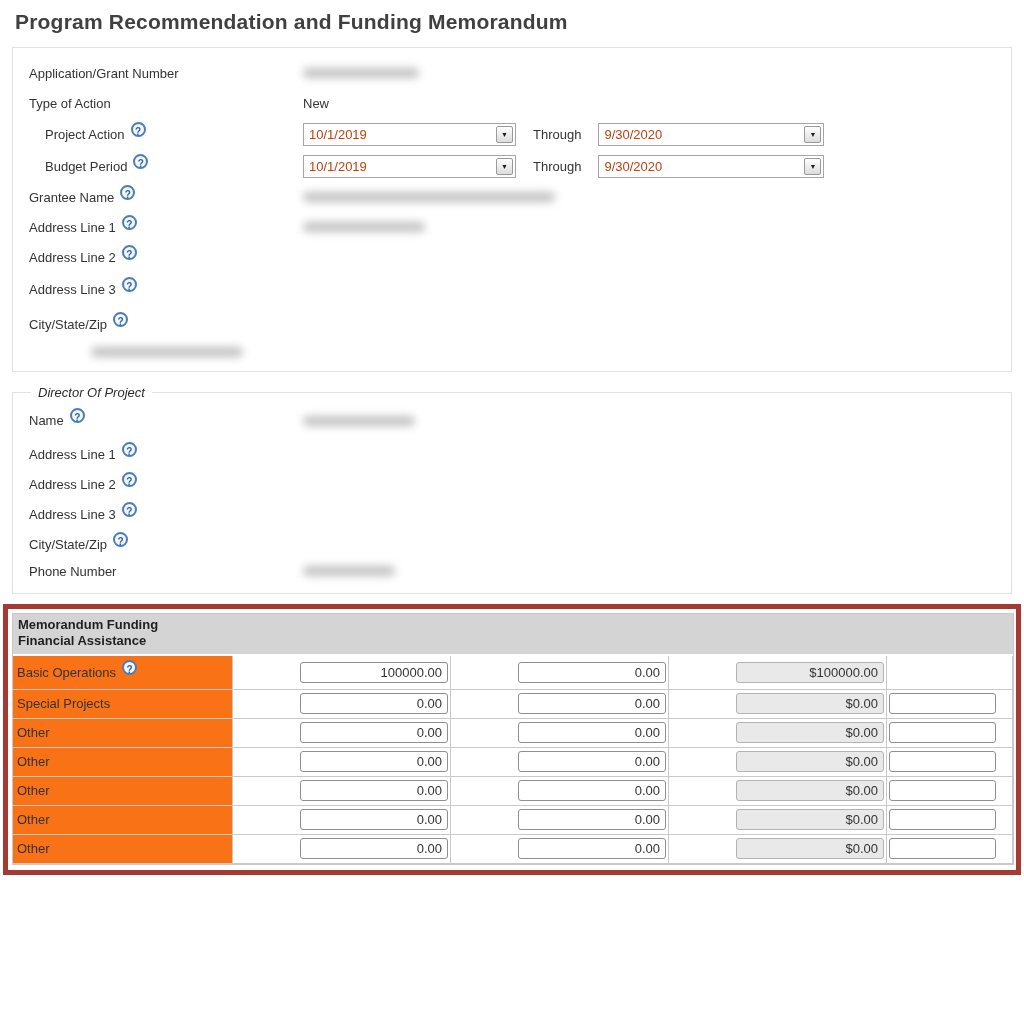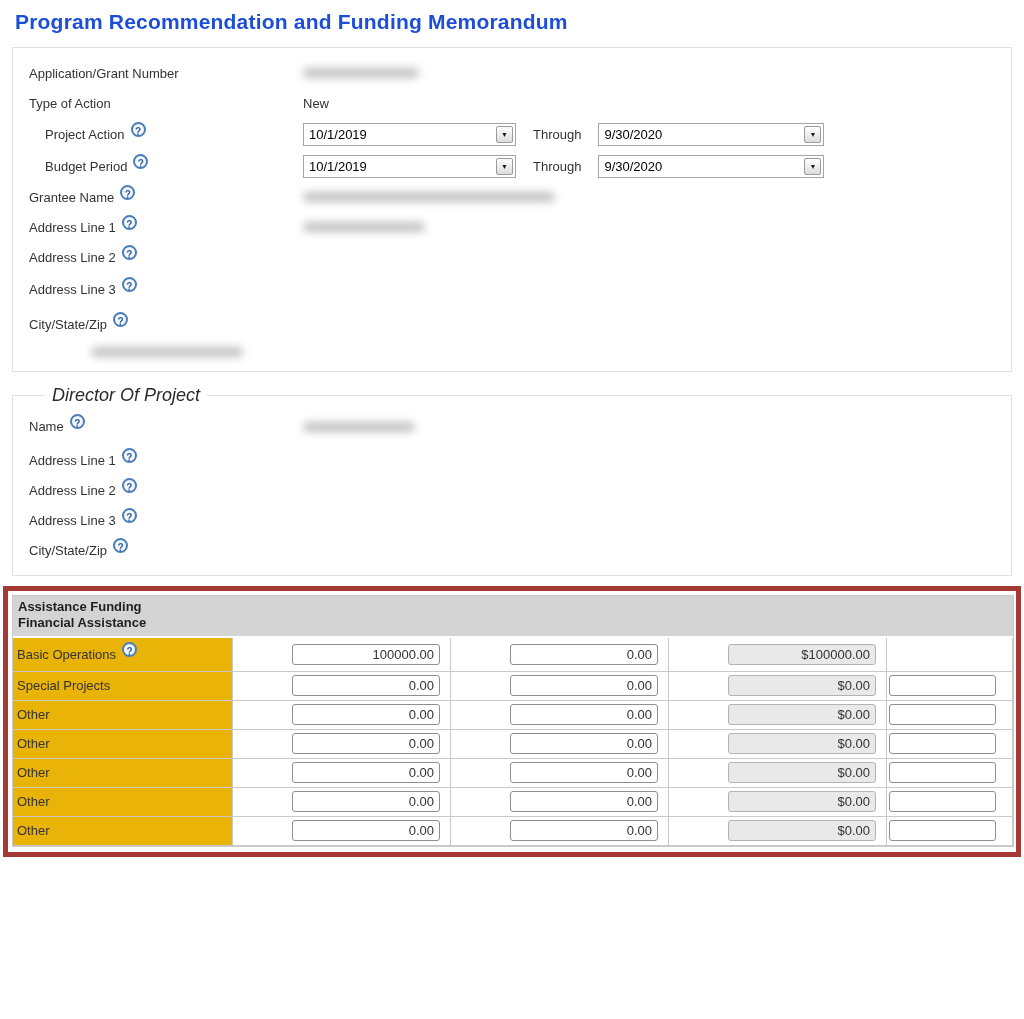--- a/index.html
+++ b/index.html
@@ -5,21 +5,21 @@
   :root{
     --hl:#a43a33; --hdr:#d4d4d4; --ro:#e9e9e9; --help:#4a7ebb;
   }
   *{box-sizing:border-box;}
   html,body{margin:0;padding:0;background:#fff;}
   body{
     width:1024px;height:1019px;overflow:hidden;
     font-family:"Liberation Sans",sans-serif;font-size:13px;color:#333;
   }
   h1{
-    font-size:21px;font-weight:bold;color:#1d4ed8;
+    font-size:21px;font-weight:bold;color:#404040;
     margin:10px 0 13px 15px;letter-spacing:.2px;
   }
   .panel{
     margin:0 12px;border:1px solid #e2e2e2;background:#fff;
     padding:10px 0 8px 16px;
   }
   .frow{display:flex;align-items:center;min-height:30px;}
   .flabel{width:274px;flex:none;display:flex;align-items:center;color:#333;}
   .flabel.indent{padding-left:16px;}
   .fvalue{display:flex;align-items:center;}
@@ -34,34 +34,34 @@
     height:10px;border-radius:6px;background:#909090;
     filter:blur(4px);opacity:.55;
   }
   
   .datebox{
     display:inline-flex;align-items:stretch;height:23px;background:#fff;
     border:1px solid #a6a6a6;
   }
   .datebox input{
     border:none;outline:none;flex:1;min-width:0;padding:0 5px;
-    font-family:"Liberation Sans",sans-serif;font-size:13px;color:#000000;background:transparent;
+    font-family:"Liberation Sans",sans-serif;font-size:13px;color:#c2410c;background:transparent;
   }
   .drop{
     width:17px;margin:2px;flex:none;border:1px solid #9a9a9a;border-radius:2px;
     background:linear-gradient(#fefefe,#dcdcdc);
     display:flex;align-items:center;justify-content:center;
     font-size:7px;color:#1a1a1a;cursor:pointer;
   }
   .through{margin:0 17px;color:#333;}
   fieldset.panel{
     margin-top:13px;border:1px solid #e2e2e2;padding:2px 0 10px 16px;
   }
   fieldset.panel legend{
-    font-style:italic;font-size:18px;color:#2b2b2b;padding:0 7px;margin-left:16px;
+    font-style:italic;font-size:13px;color:#2b2b2b;padding:0 7px;margin-left:2px;
   }
   
   .funding{
     margin:10px 3px 3px 3px;border:5px solid var(--hl);padding:4px 4px 5px 4px;background:#fff;
   }
   table.ftable{
     width:1000px;border-collapse:separate;border-spacing:0;
     border:1px solid #c9c9c9;table-layout:fixed;
   }
   .ftable td,.ftable th{
@@ -73,23 +73,23 @@
     padding:3px 0 4px 5px;font-weight:bold;color:#1f1f1f;line-height:1.25;
   }
   .ftable th{
     background:var(--hdr);text-align:left;font-weight:bold;color:#1f1f1f;
     border-right:2px solid #fff;border-bottom:2px solid #fff;
     padding:4px 0 4px 3px;height:24px;
   }
   .ftable th:last-child{border-right:none;}
   .ftable tr.drow{height:29px;}
   .ftable tr.drow.first{height:34px;}
-  .ftable td.lbl{padding-left:4px;color:#333;background:#eab308;}
+  .ftable td.lbl{padding-left:4px;color:#333;background:#f97316;}
   .ftable td.lbl .help{top:-4px;}
-  .ftable td.amt-cell{text-align:right;background:#fff;padding-right:10px;}
+  .ftable td.amt-cell{text-align:right;background:#fff;padding-right:2px;}
   .ftable td.pur-cell{background:#fff;padding-left:2px;}
   input.amt{
     width:148px;height:21px;border:1px solid #8f8f8f;border-radius:3px;
     text-align:right;padding:0 5px;margin:1px 0;
     font-family:"Liberation Sans",sans-serif;font-size:13px;color:#333;background:#fff;
   }
   input.amt.ro,input.amt[readonly]{background:var(--ro);border-color:#b3b3b3;}
   input.purpose{
     width:107px;height:21px;border:1px solid #8f8f8f;border-radius:3px;
     padding:0 4px;margin:1px 0;
@@ -240,36 +240,44 @@
     </div>
   </div>
 
   <div class="frow">
     <div class="flabel">
       <span>City/State/Zip</span>
       <span class="help">?</span>
     </div>
   </div>
 
+  <div class="frow" style="min-height:24px">
+    <div class="flabel">
+      <span>Phone Number</span>
+    </div>
+    <div class="fvalue">
+        <div class="redacted" style="width:92px"></div>
+      </div>
+  </div>
 
 </fieldset>
 
 <div class="funding">
   <table class="ftable">
     <colgroup>
       <col style="width:220px">
         <col style="width:218px">
         <col style="width:218px">
         <col style="width:218px">
         <col style="width:126px">
     </colgroup>
     <tbody>
       <tr class="hbar">
         <td colspan="5">
-          <div>Assistance Funding</div>
+          <div>Memorandum Funding</div>
           <div>Financial Assistance</div>
         </td>
       </tr>
     <tr class="drow first">
     <td class="lbl">
       <span>Basic Operations</span><span class="help">?</span>
     </td>
     <td class="amt-cell">
       <input type="text" class="amt" value="100000.00" style="">
     </td>

